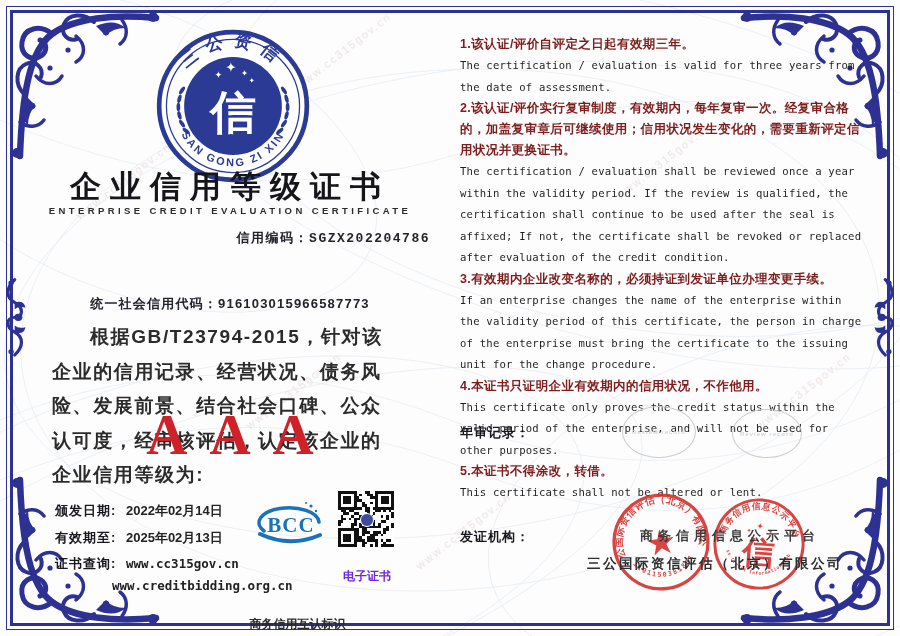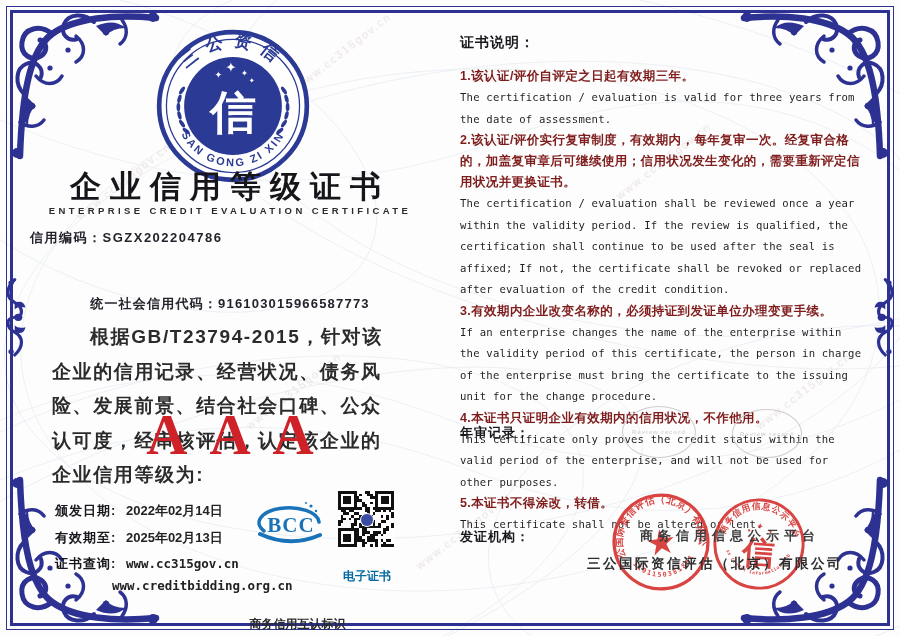--- a/index.html
+++ b/index.html
@@ -13,43 +13,43 @@
   .border-outer{position:absolute;inset:6px;border:1.5px solid #2d3192;pointer-events:none;}
   .border-inner{position:absolute;inset:10px;border:3px solid #2d3192;pointer-events:none;}
 
   
   .logo{position:absolute;left:155px;top:28px;width:156px;height:156px;}
   .title{position:absolute;left:30px;top:166px;width:400px;text-align:center;
     font-family:"Liberation Serif","DejaVu Serif",serif;font-weight:700;
     font-size:31px;letter-spacing:9px;color:#15151a;white-space:nowrap;}
   .subtitle{position:absolute;left:30px;top:205px;width:400px;text-align:center;
     font-size:9.5px;font-weight:700;letter-spacing:3.4px;color:#2b2b2b;white-space:nowrap;}
-  .code-line{position:absolute;left:30px;top:229px;width:400px;text-align:left;
-    font-size:13px;font-weight:700;letter-spacing:1.5px;color:#23232b;}
+  .code-line{position:absolute;left:30px;top:229px;width:400px;text-align:right;
+    font-size:13px;font-weight:700;letter-spacing:1.5px;color:#23232b;font-family:Liberation Mono, monospace;}
   .social-line{position:absolute;left:30px;top:295px;width:400px;text-align:center;
     font-size:13px;font-weight:700;letter-spacing:1.2px;color:#23232b;}
   .body-par{position:absolute;left:52px;top:320px;width:338px;
     font-size:19px;font-weight:600;line-height:1.82;letter-spacing:1.6px;
     text-indent:2em;color:#2b2b2b;}
   .grade{position:absolute;left:30px;top:402px;width:400px;text-align:center;
     font-family:"Liberation Serif","DejaVu Serif",serif;font-weight:900;
     font-size:57px;letter-spacing:22px;color:#cf2128;text-indent:22px;}
   .info-row{position:absolute;left:55px;font-size:13px;white-space:nowrap;}
   .info-row .lbl{font-weight:800;color:#17171d;letter-spacing:1px;}
   .info-row .val{font-weight:600;color:#222;margin-left:6px;}
   .info-row .url{font-family:"DejaVu Sans Mono",monospace;font-weight:700;font-size:12.5px;}
   .bcc{position:absolute;left:256px;top:498px;width:70px;height:50px;}
   .bcc-cap{position:absolute;left:240px;top:568px;width:115px;text-align:center;
     font-size:12px;font-weight:700;color:#2a2a2a;margin-top:48px;}
   .qr{position:absolute;left:338px;top:491px;width:56px;height:56px;background:#fff;}
   .qr svg{display:block;width:56px;height:56px;}
   .qr-logo{position:absolute;left:360px;top:513px;width:12px;height:12px;border-radius:50%;
     background:#3a4ba0;border:1px solid #fff;}
   .qr-cap{position:absolute;left:338px;top:568px;width:58px;text-align:center;
-    font-size:12px;font-weight:700;color:#0369a1;}
+    font-size:12px;font-weight:700;color:#6d28d9;}
 
   
   .right-col{position:absolute;left:460px;top:34px;width:402px;}
   .instr-head{font-size:14px;font-weight:800;letter-spacing:1px;margin-bottom:14px;color:#17171d;}
   .item-zh{font-size:12.5px;font-weight:700;line-height:21px;letter-spacing:.4px;color:#7f1d1d;}
   .item-en{font-family:"DejaVu Sans Mono",monospace;font-size:10.6px;line-height:21.5px;
     letter-spacing:.2px;color:#1e1e1e;}
   .review-label{position:absolute;left:460px;top:424px;font-size:13px;font-weight:800;
     letter-spacing:1px;color:#17171d;}
   .oval{position:absolute;border:1px solid #cdcdcd;border-radius:50%;
@@ -460,21 +460,20 @@
         <rect x="17" y="20" width="1" height="1" fill="#111"></rect>
         <rect x="18" y="20" width="1" height="1" fill="#111"></rect>
         <rect x="19" y="20" width="1" height="1" fill="#111"></rect>
         <rect x="20" y="20" width="1" height="1" fill="#111"></rect>
       </svg>
   </div>
   <div class="qr-logo"></div>
   <div class="qr-cap">电子证书</div>
 
   <div class="right-col">
-    <div class="instr-head">证书说明：</div>
     <div>
       <div class="item-zh">1.该认证/评价自评定之日起有效期三年。</div>
       <div class="item-en">The certification / evaluation is valid for three years from the date of assessment.</div>
     </div>
     <div>
       <div class="item-zh">2.该认证/评价实行复审制度，有效期内，每年复审一次。经复审合格的，加盖复审章后可继续使用；信用状况发生变化的，需要重新评定信用状况并更换证书。</div>
       <div class="item-en">The certification / evaluation shall be reviewed once a year within the validity period. If the review is qualified, the certification shall continue to be used after the seal is affixed; If not, the certificate shall be revoked or replaced after evaluation of the credit condition.</div>
     </div>
     <div>
       <div class="item-zh">3.有效期内企业改变名称的，必须持证到发证单位办理变更手续。</div>

